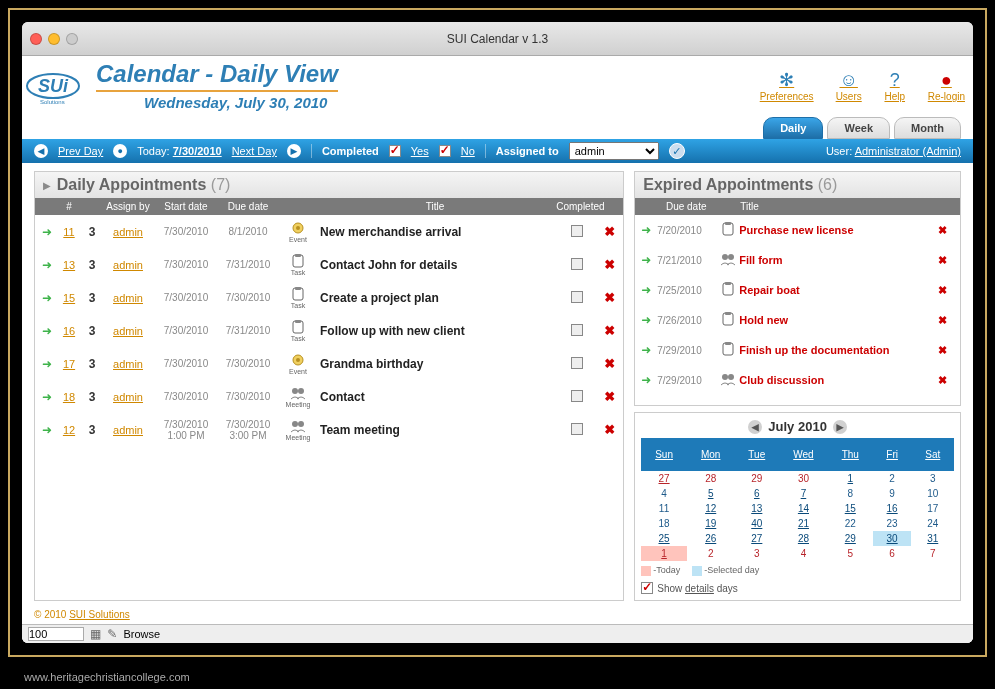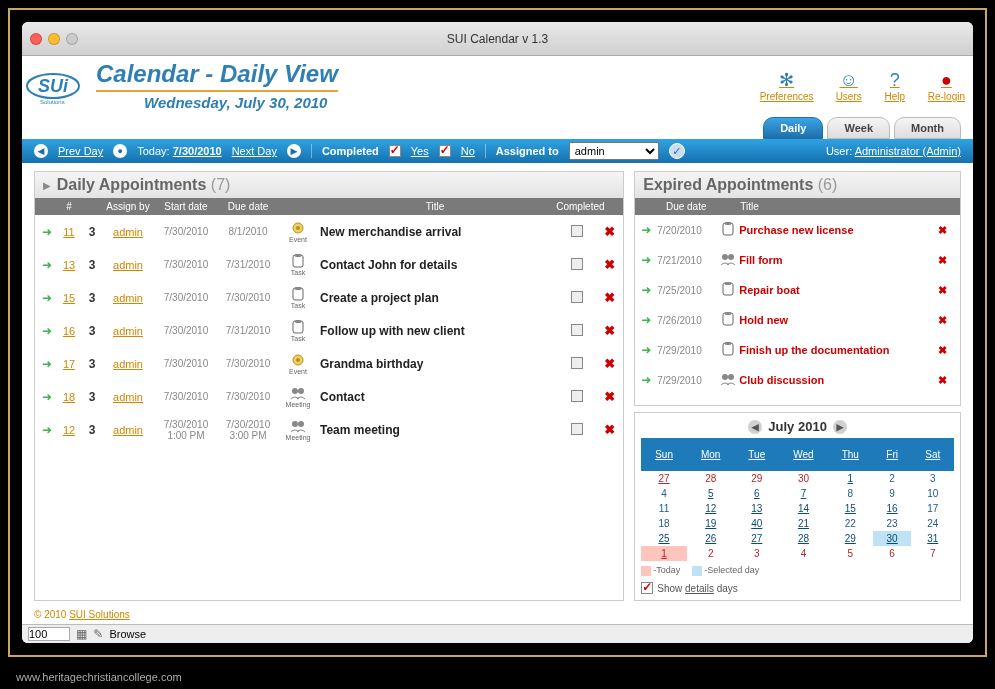--- a/index.html
+++ b/index.html
@@ -85,23 +85,23 @@
 .cal-grid td.busy { font-weight: normal; text-decoration: underline; color: #0a4a7a; }
 .cal-grid td.out { color: #b8242a; }
 .cal-grid td.today { background: #ffc4bc; }
 .cal-grid td.sel { background: #bde3f5; }
 .cal-legend { font-size: 9px; color: #666; margin-top: 4px; display: flex; gap: 12px; justify-content: flex-start; }
 .leg-box { display: inline-block; width: 10px; height: 10px; vertical-align: middle; margin-right: 2px; }
 .cal-show { font-size: 10px; color: #555; margin-top: 6px; display: flex; align-items: center; gap: 4px; }
 .footer { padding: 4px 12px; font-size: 10px; color: #d08800; }
 .footer a { color: #d08800; text-decoration: underline; }
 .statusbar { background: #eee; border-top: 1px solid #bbb; padding: 2px 6px; display: flex; align-items: center; font-size: 11px; gap: 6px; }
-.status-input { width: 42px; font-size: 11px; border: 1px solid #aaa; }
+.status-input { width: 56px; font-size: 11px; border: 1px solid #aaa; }
 .status-ico { color: #666; font-size: 12px; }
-.bottom-url { position: absolute; bottom: 6px; left: 16px; color: #aaa; font-size: 11px; }
+.bottom-url { position: absolute; bottom: 6px; left: 24px; color: #aaa; font-size: 11px; }
 </style>
 </head>
 <body>
 
 <div class="outer-frame">
 <div class="mac-window">
 <div class="mac-titlebar">
   <div class="mac-btns">
     <div class="mac-btn close"></div>
     <div class="mac-btn min"></div>

